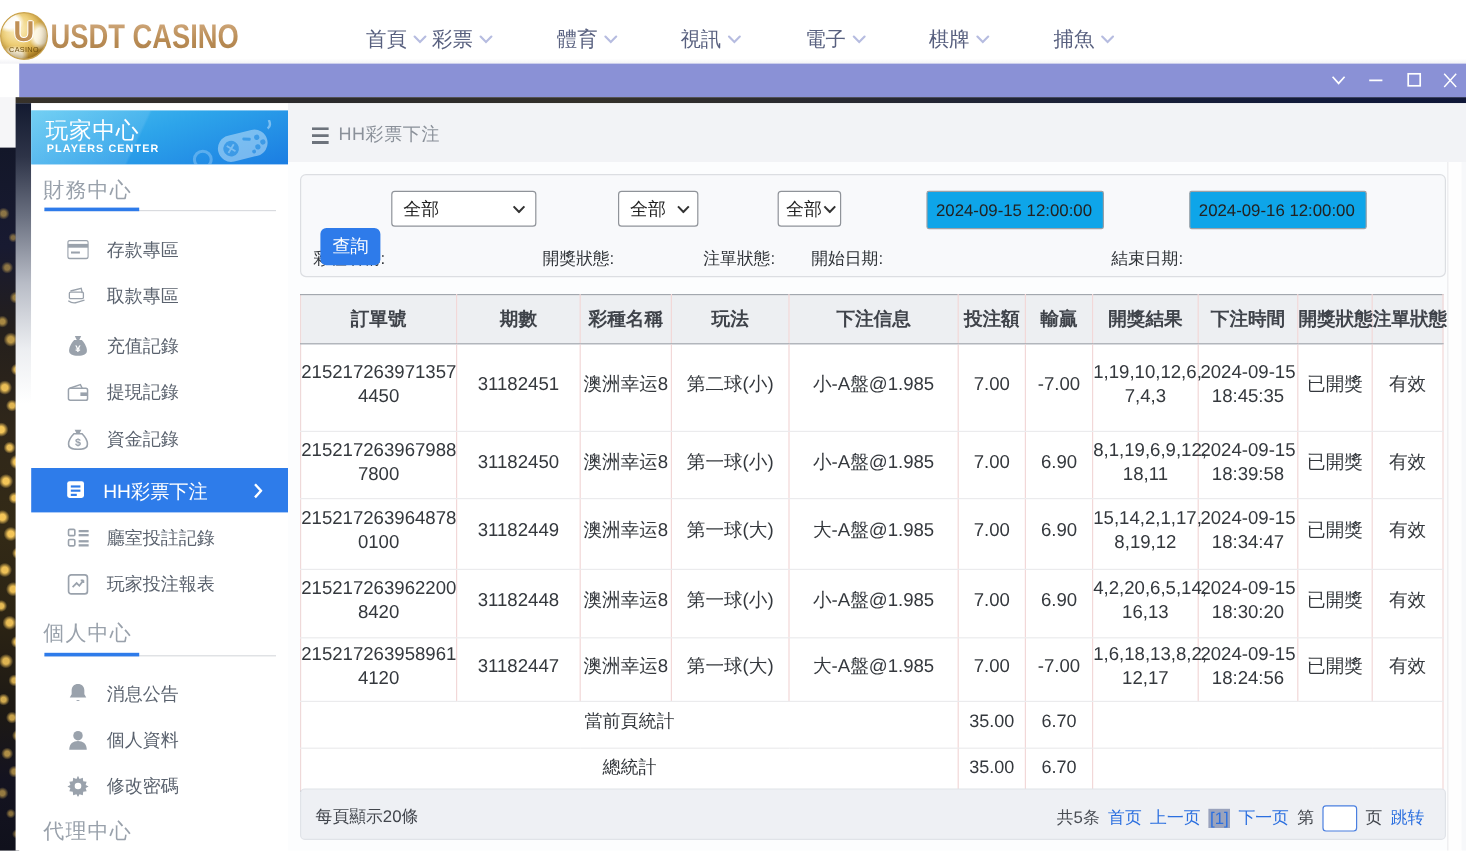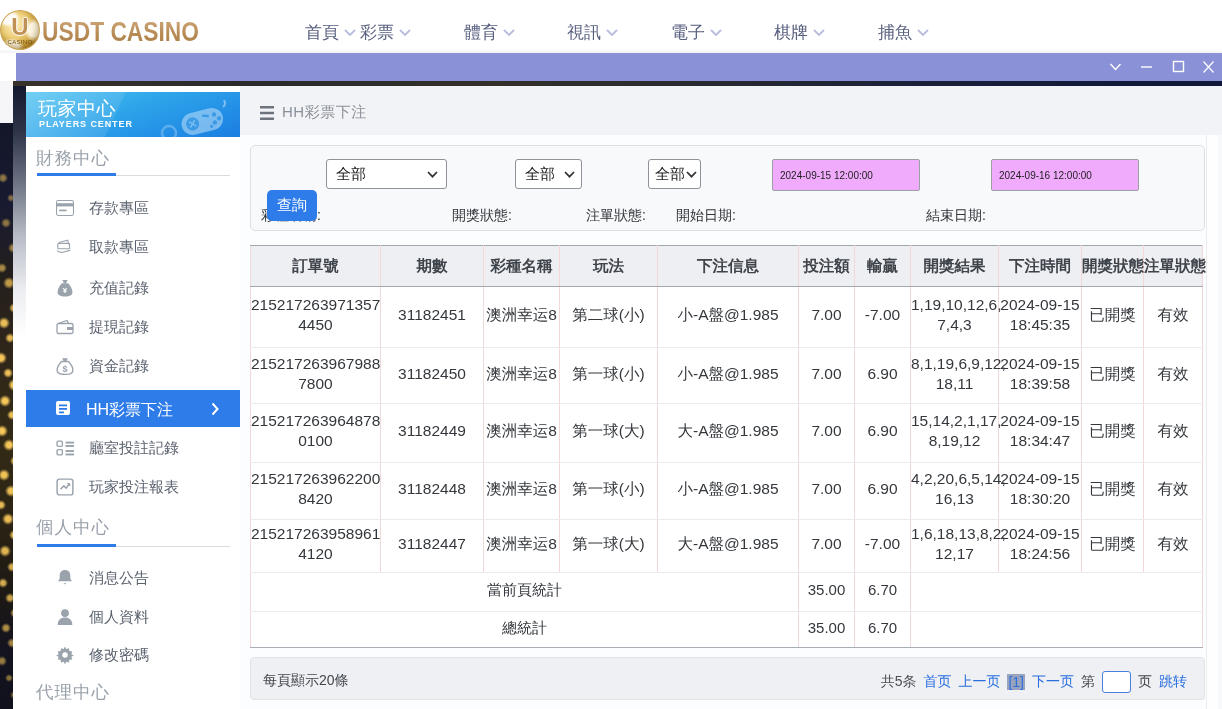--- a/index.html
+++ b/index.html
@@ -111,22 +111,22 @@
 #hamb { left:260px; top:106px; }
 #bandtitle { left:282px; top:103px; font-size:15px; color:#8b919a; letter-spacing:0.5px; }
 
 
 #filter { left:250px; top:145px; width:955px; height:86px; background:#f8f9fb;
   border:1px solid #dcdee2; border-radius:5px; }
 .flabel { position:absolute; top:167px; font-size:14px; color:#303439;margin-top:40px; }
 .fsel { position:absolute; top:159px; height:30px; background:#fff; border:1px solid #8f9399;
   border-radius:3px; font-size:15px; color:#222; display:flex; align-items:center; padding-left:9px; }
 .fsel svg { position:absolute; }
-.finput { position:absolute; top:159px; height:32px; background:#f0abfc; border:1px solid #9aa0a6;
-  border-radius:2px; font-size:10px; color:#222; display:flex; align-items:center; padding-left:7px; white-space:nowrap; }
+.finput { position:absolute; top:159px; height:32px; background:#0ea5e9; border:1px solid #9aa0a6;
+  border-radius:2px; font-size:14px; color:#222; display:flex; align-items:center; padding-left:7px; white-space:nowrap; }
 #qbtn { left:267px; top:190px; width:50px; height:31px; background:#2e7bea; border-radius:5px;
   color:#fff; font-size:15px; display:flex; align-items:center; justify-content:center; }
 
 
 #tbl { left:250px; top:245px; width:952px; border-collapse:collapse; table-layout:fixed;
   font-family:"Liberation Sans", sans-serif; }
 #tbl th { background:#edeff2; white-space:nowrap; font-size:15.5px; font-weight:bold; color:#3f434a;
   border-top:1px solid #a3a8af; border-bottom:1px solid #a3a8af; height:41px;
   border-left:1px solid #f2d8d8; border-right:1px solid #f2d8d8; }
 #tbl td { white-space:nowrap; font-size:15.5px; color:#34383d; text-align:center; background:#fff; padding:0 0 4px 0;
@@ -373,21 +373,21 @@
           <th>彩種名稱</th>
           <th>玩法</th>
           <th>下注信息</th>
           <th>投注額</th>
       <th>輸贏</th>
           <th>開獎結果</th>
           <th>下注時間</th>
           <th>開獎狀態</th>
           <th>注單狀態</th>
     </tr>
-    <tr style="height:61px">
+    <tr style="height:73px">
       <td>215217263971357<br>4450</td>
           <td>31182451</td>
           <td>澳洲幸运8</td>
           <td>第二球(小)</td>
       <td>小-A盤@1.985</td>
           <td>7.00</td>
           <td>-7.00</td>
           <td>1,19,10,12,6,<br>7,4,3</td>
       <td>2024-09-15<br>18:45:35</td>
           <td>已開獎</td>

